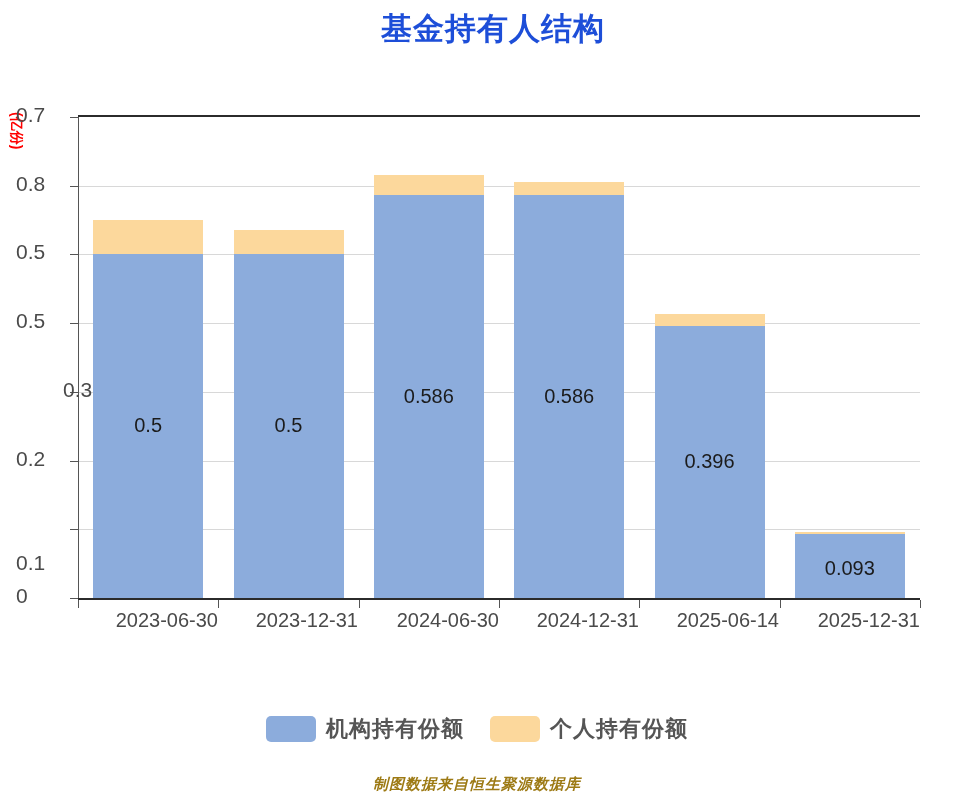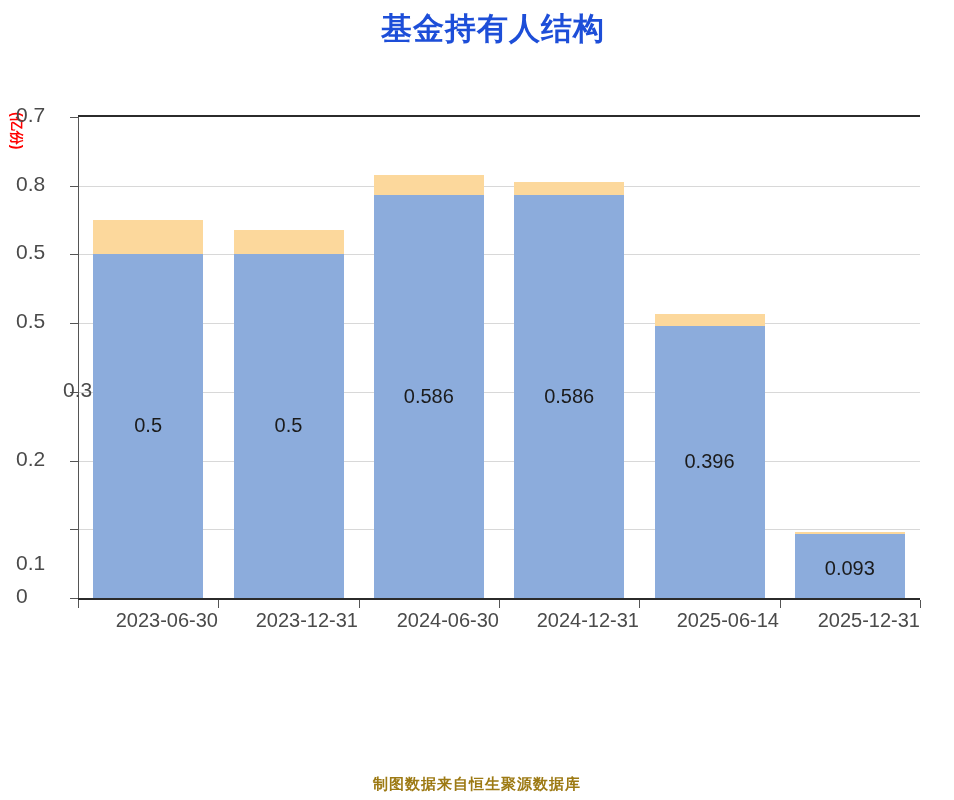--- a/index.html
+++ b/index.html
@@ -247,16 +247,26 @@
       <div class="x-tick" style="left: 780px;"></div>
       <div class="x-tick" style="left: 920px;"></div>
       <div class="x-label" style="left: 78px; width: 140px;">2023-06-30</div>
       <div class="x-label" style="left: 218px; width: 140px;">2023-12-31</div>
       <div class="x-label" style="left: 359px; width: 140px;">2024-06-30</div>
       <div class="x-label" style="left: 499px; width: 140px;">2024-12-31</div>
       <div class="x-label" style="left: 639px; width: 140px;">2025-06-14</div>
       <div class="x-label" style="left: 780px; width: 140px;">2025-12-31</div>
     </div>
 
-
-  <div id="footer" style="color: rgb(157, 122, 20);">制图数据来自恒生聚源数据库</div>
+  <div id="legend">
+      <div class="legend-item">
+        <div class="legend-swatch inst" style="background: rgb(140, 172, 220);"></div>
+        <div class="legend-text">机构持有份额</div>
+      </div>
+      <div class="legend-item">
+        <div class="legend-swatch indiv" style="background: rgb(252, 216, 156);"></div>
+        <div class="legend-text">个人持有份额</div>
+      </div>
+    </div>
+
+  <div id="footer" style="color: rgb(157, 122, 20); font-style: italic;">制图数据来自恒生聚源数据库</div>
 
 </div>
 
 </body></html>

